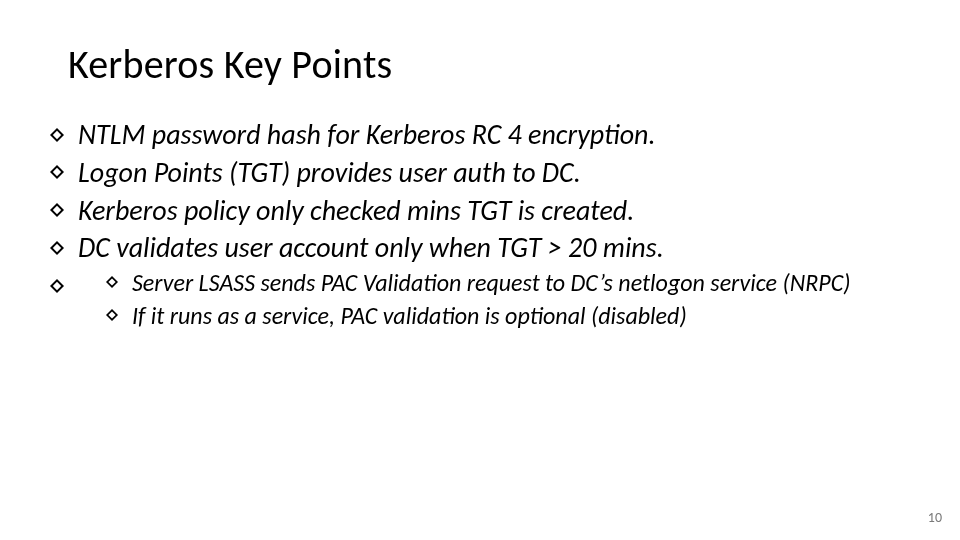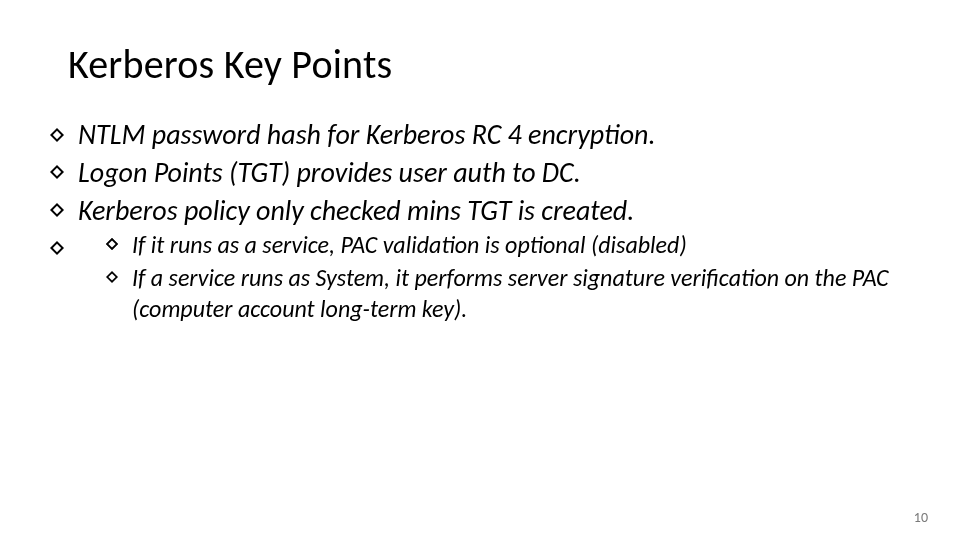--- a/index.html
+++ b/index.html
@@ -6,21 +6,21 @@
   html, body { width: 960px; height: 540px; background: #fff; font-family: "Calibri", "Segoe UI", Arial, sans-serif; color: #000; }
   .slide { position: relative; width: 960px; height: 540px; padding: 40px 50px 0 50px; }
   .title { font-size: 40px; font-weight: 400; margin-left: 18px; margin-bottom: 28px; letter-spacing: 0.2px; }
   .bullets { list-style: none; font-style: italic; }
   .bullets li { position: relative; padding-left: 28px; font-size: 28px; line-height: 1.28; margin-bottom: 2px; }
   .bullets li .diamond { position: absolute; left: 0; top: 0.38em; }
   .sub { list-style: none; margin-top: 2px; margin-left: 28px; }
   .sub li { position: relative; padding-left: 26px; font-size: 24px; line-height: 1.28; margin-bottom: 2px; }
   .sub li .diamond { position: absolute; left: 0; top: 0.32em; }
   .diamond svg { display: block; }
-  .pagenum { position: absolute; right: 32px; bottom: 14px; font-size: 14px; color: #7a7a7a; }
+  .pagenum { position: absolute; right: 18px; bottom: 14px; font-size: 14px; color: #7a7a7a; }
 </style>
 </head>
 <body>
 
 <div class="slide">
   <h1 class="title">Kerberos Key Points</h1>
 
   <ul class="bullets">
     <li>
       <span class="diamond">
@@ -49,46 +49,47 @@
       </span>
       <span>Kerberos policy only checked mins TGT is created.</span>
     </li>
     <li>
       <span class="diamond">
         <svg width="14" height="14" viewBox="0 0 20 20">
             <polygon points="10,0 20,10 10,20 0,10" fill="#000"></polygon>
             <polygon points="10,4 16,10 10,16 4,10" fill="#fff"></polygon>
           </svg>
       </span>
+      <span>DC validates user account only when TGT &gt; 20 mins.</span>
+    </li>
+    <li>
+      <span class="diamond">
+        <svg width="14" height="14" viewBox="0 0 20 20">
+            <polygon points="10,0 20,10 10,20 0,10" fill="#000"></polygon>
+            <polygon points="10,4 16,10 10,16 4,10" fill="#fff"></polygon>
+          </svg>
+      </span>
 
       <ul class="sub">
         <li>
           <span class="diamond">
             <svg width="12" height="12" viewBox="0 0 20 20">
                 <polygon points="10,0 20,10 10,20 0,10" fill="#000"></polygon>
                 <polygon points="10,4 16,10 10,16 4,10" fill="#fff"></polygon>
               </svg>
           </span>
+          <span>Server LSASS sends PAC Validation request to DC’s netlogon service (NRPC)</span>
         </li>
         <li>
           <span class="diamond">
             <svg width="12" height="12" viewBox="0 0 20 20">
                 <polygon points="10,0 20,10 10,20 0,10" fill="#000"></polygon>
                 <polygon points="10,4 16,10 10,16 4,10" fill="#fff"></polygon>
               </svg>
           </span>
           <span>If it runs as a service, PAC validation is optional (disabled)</span>
         </li>
-        <li>
-          <span class="diamond">
-            <svg width="12" height="12" viewBox="0 0 20 20">
-                <polygon points="10,0 20,10 10,20 0,10" fill="#000"></polygon>
-                <polygon points="10,4 16,10 10,16 4,10" fill="#fff"></polygon>
-              </svg>
-          </span>
-          <span>If a service runs as System, it performs server signature verification on the PAC (computer account long-term key).</span>
-        </li>
       </ul>
     </li>
   </ul>
 
   <div class="pagenum">10</div>
 </div>
 
 </body></html>

